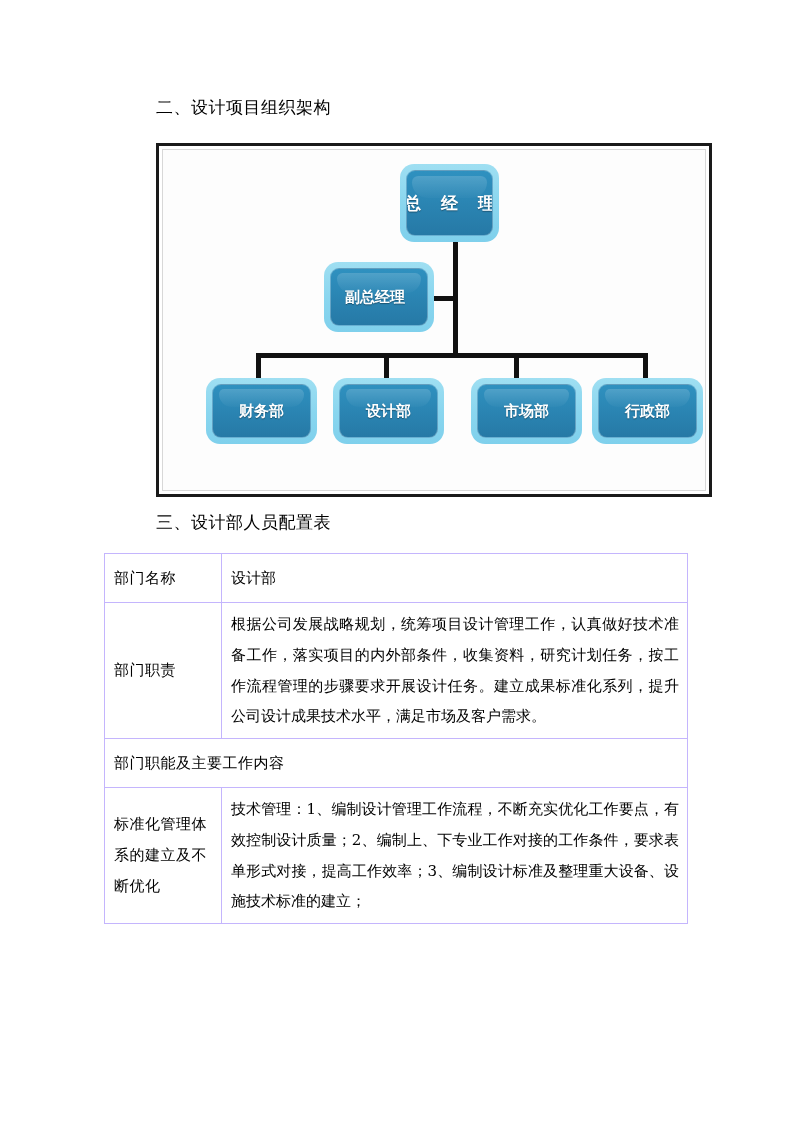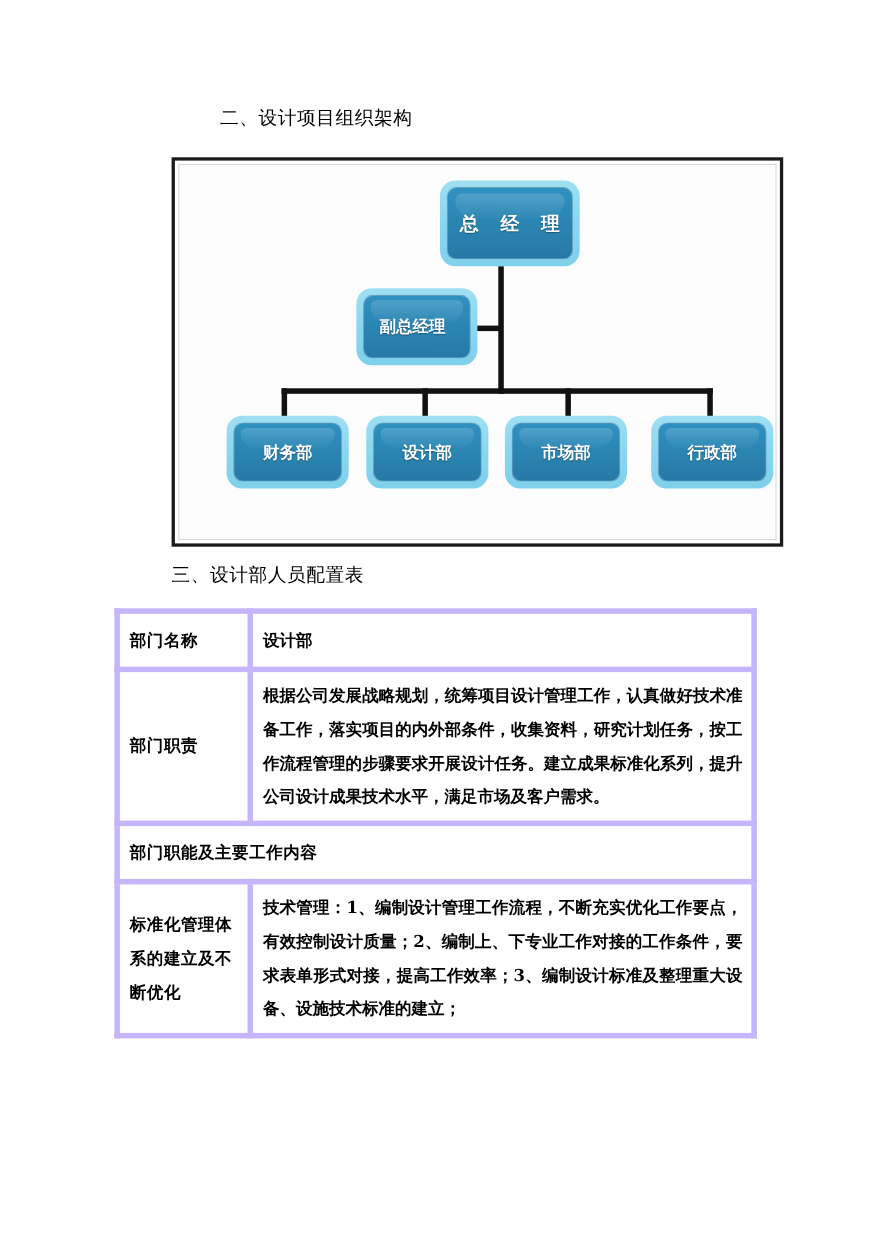--- a/index.html
+++ b/index.html
@@ -26,21 +26,21 @@
   
   .heading {
     position: absolute;
     font-family: "DejaVu Serif", "Liberation Serif", serif;
     font-size: 17px;
     font-weight: 400;
     letter-spacing: 0.5px;
     color: #000;
     white-space: nowrap;
   }
-  #heading-org { left: 156px; top: 96px; margin-left: 44px; }
+  #heading-org { left: 156px; top: 96px; }
   #heading-table { left: 156px; top: 511px; }
 
   
   .org-frame {
     position: absolute;
     left: 156px;
     top: 143px;
     width: 556px;
     height: 354px;
     background: #ffffff;
@@ -113,28 +113,27 @@
   
   .doc-table {
     position: absolute;
     left: 104px;
     top: 553px;
     width: 584px;
     border-collapse: collapse;
     table-layout: fixed;
   }
   .doc-table td {
-    border: 5px solid #c4b5fd;
+    border: 1px solid #c4b5fd;
     vertical-align: middle;
     font-family: "DejaVu Serif", "Liberation Serif", serif;
     font-size: 15px;
     line-height: 2.05;
     color: #000;
     padding: 6px 8px 6px 9px;
-    font-weight: bold;
   }
   td.col-label {
     width: 99px;
     text-align: left;
     letter-spacing: 0.5px;
   }
   td.col-body {
     text-align: justify;
     text-justify: inter-ideograph;
   }
@@ -165,21 +164,21 @@
       <div class="org-canvas">
 
         <div class="conn" style="left:290px; top:92px; width:5px; height:116px;"></div>
         <div class="conn" style="left:266px; top:146px; width:28px; height:5px;"></div>
         <div class="conn" style="left:93px; top:203px; width:392px; height:5px;"></div>
         <div class="conn" style="left:93px; top:203px; width:5px; height:26px;"></div>
         <div class="conn" style="left:221px; top:203px; width:5px; height:26px;"></div>
         <div class="conn" style="left:351px; top:203px; width:5px; height:26px;"></div>
         <div class="conn" style="left:480px; top:203px; width:5px; height:26px;"></div>
 
-        <div class="node" style="left:237px; top:14px; width:127px; height:78px;">
+        <div class="node" style="left:237px; top:14px; width:99px; height:78px;">
           <div class="node-inner">
             <span class="node-label spaced">总 经 理</span>
           </div>
         </div>
 
         <div class="node" style="left:161px; top:112px; width:110px; height:70px;">
           <div class="node-inner align-left">
             <span class="node-label">副总经理</span>
           </div>
         </div>
@@ -189,21 +188,21 @@
             <span class="node-label">财务部</span>
           </div>
         </div>
 
         <div class="node" style="left:170px; top:228px; width:111px; height:66px;">
           <div class="node-inner">
             <span class="node-label">设计部</span>
           </div>
         </div>
 
-        <div class="node" style="left:296px; top:228px; width:111px; height:66px;">
+        <div class="node" style="left:308px; top:228px; width:111px; height:66px;">
           <div class="node-inner">
             <span class="node-label">市场部</span>
           </div>
         </div>
 
         <div class="node" style="left:429px; top:228px; width:111px; height:66px;">
           <div class="node-inner">
             <span class="node-label">行政部</span>
           </div>
         </div>

